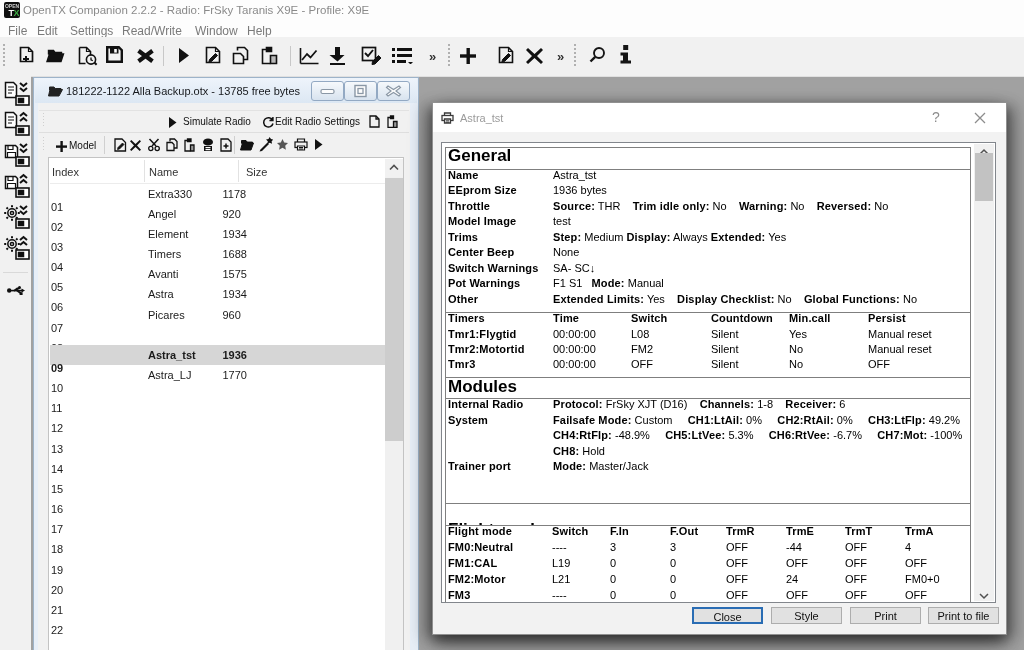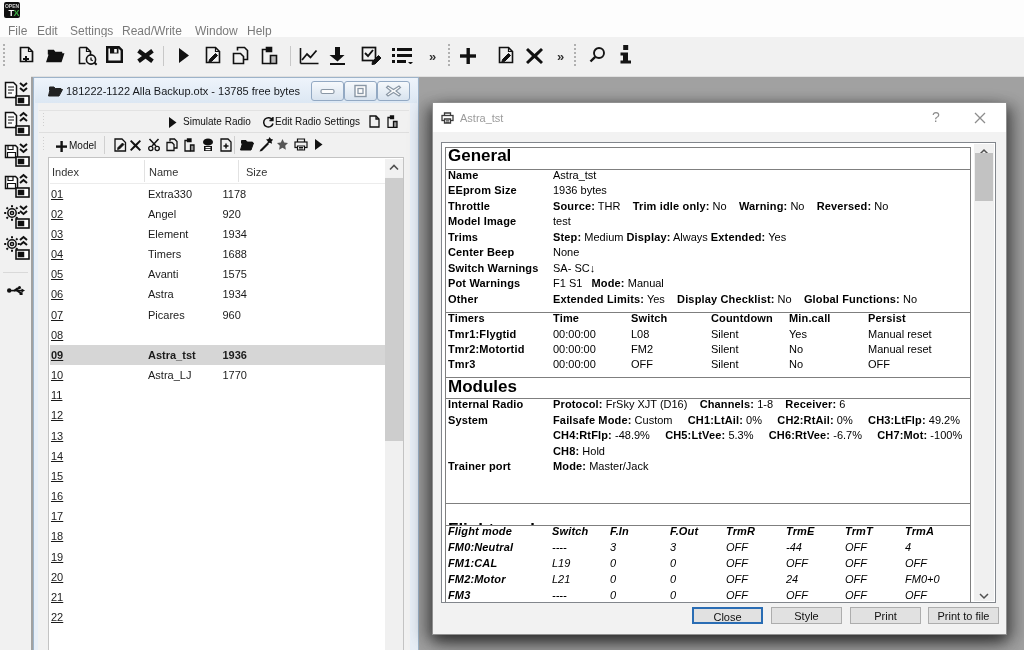--- a/index.html
+++ b/index.html
@@ -18,52 +18,53 @@
 #sidebar{left:0;top:76px;width:31px;height:574px;background:#f1f1f1;}
 
 #child{left:33px;top:77px;width:384px;height:573px;background:#e7eef7;border:1px solid #9db3c9;border-bottom:none;}
 #childtitle{left:1px;top:0px;width:382px;height:25px;background:linear-gradient(#eef4fb,#dce7f3);}
 #childtitletext{left:31px;top:7px;font-size:11px;color:#16191d;}
 .cbtn{top:3px;width:31px;height:18px;border:1px solid #93a9c3;border-radius:3px;background:linear-gradient(#f6f9fc,#d8e3ef);}
 #childbody{left:4px;top:25px;width:372px;height:548px;background:#f1f1f1;}
 .crowtext{font-size:11px;color:#111;}
 #ctable{left:9.5px;top:53.5px;width:354px;height:495px;background:#fff;border:1px solid #c3c3c3;border-bottom:none;}
 .mrow{left:1px;width:335.5px;height:20px;font-size:11px;color:#1b1b1b;}
-.mnum{position:absolute;left:1.5px;top:4px;text-decoration:underline;}
+.mnum{position:absolute;left:1.5px;top:17px;}
 .mname{position:absolute;left:98.5px;top:4px;}
 .msize{position:absolute;left:173px;top:4px;width:50px;}
 #cscroll{left:336.5px;top:1px;width:18px;height:494px;background:#f0f0f0;}
 
 #dialog{left:432px;top:102px;width:573px;height:531px;background:#f2f2f2;border:1px solid #909090;
  box-shadow:0 7px 12px rgba(0,0,0,.42), 0 12px 24px rgba(0,0,0,.22), -9px 3px 13px rgba(0,0,0,.22), 9px 3px 13px rgba(0,0,0,.22);}
 #dlgtitle{left:0;top:0;width:573px;height:29px;background:#ffffff;}
 #dlgtitletext{left:27px;top:9px;font-size:11px;color:#9b9b9b;}
 #textedit{left:8px;top:38.5px;width:553px;height:459px;background:#ffffff;border:1px solid #82868c;}
 .pbox{left:3px;width:524px;border:1px solid #7f7f7f;background:#fff;}
 .phead{font-size:17px;font-weight:bold;color:#000;line-height:20px;padding-left:2px;}
 .ptable{border-collapse:collapse;table-layout:fixed;width:100%;}
 .ptable td{padding:0 0 0 2px;font-size:11px;line-height:15.45px;color:#000;vertical-align:top;white-space:nowrap;overflow:hidden;}
 .ptable b{font-weight:bold;letter-spacing:0.15px;}
-.fmtable td{line-height:16.1px;font-style:italic;}
+.fmtable td{line-height:16.1px;}
 .pbox{overflow:hidden;}
 #textedit{overflow:hidden;}
 #dscroll{left:532px;top:1px;width:20px;height:457px;background:#f0f0f0;}
 .dbtn{top:504px;width:71px;height:17px;background:#e1e1e1;border:1px solid #adadad;
  font-size:11px;color:#111;text-align:center;line-height:16px;}
 </style>
 </head>
 <body>
 <div id="root">
   <div class="abs" id="titlebar">
     <svg class="abs" style="left:4px;top:2px" width="16" height="16">
       <rect x="0" y="0" width="16" height="16" rx="2" fill="#101010"></rect>
       <text x="8" y="6" font-size="5" fill="#cfcfcf" text-anchor="middle" font-weight="bold">OPEN</text>
       <text x="4.5" y="14" font-size="9" fill="#ffffff" font-weight="bold">T</text>
       <text x="9.5" y="14" font-size="9" fill="#3faf46" font-weight="bold">X</text>
     </svg>
+    <div class="abs" id="titletext">OpenTX Companion 2.2.2 - Radio: FrSky Taranis X9E - Profile: X9E</div>
   </div>
   <div class="abs" id="menubar">
     <div class="abs menuitem" style="left:8px">File</div>
     <div class="abs menuitem" style="left:37px">Edit</div>
     <div class="abs menuitem" style="left:70px">Settings</div>
     <div class="abs menuitem" style="left:122px">Read/Write</div>
     <div class="abs menuitem" style="left:195px">Window</div>
     <div class="abs menuitem" style="left:247px">Help</div>
   </div>
   <div class="abs" id="toolbar">

